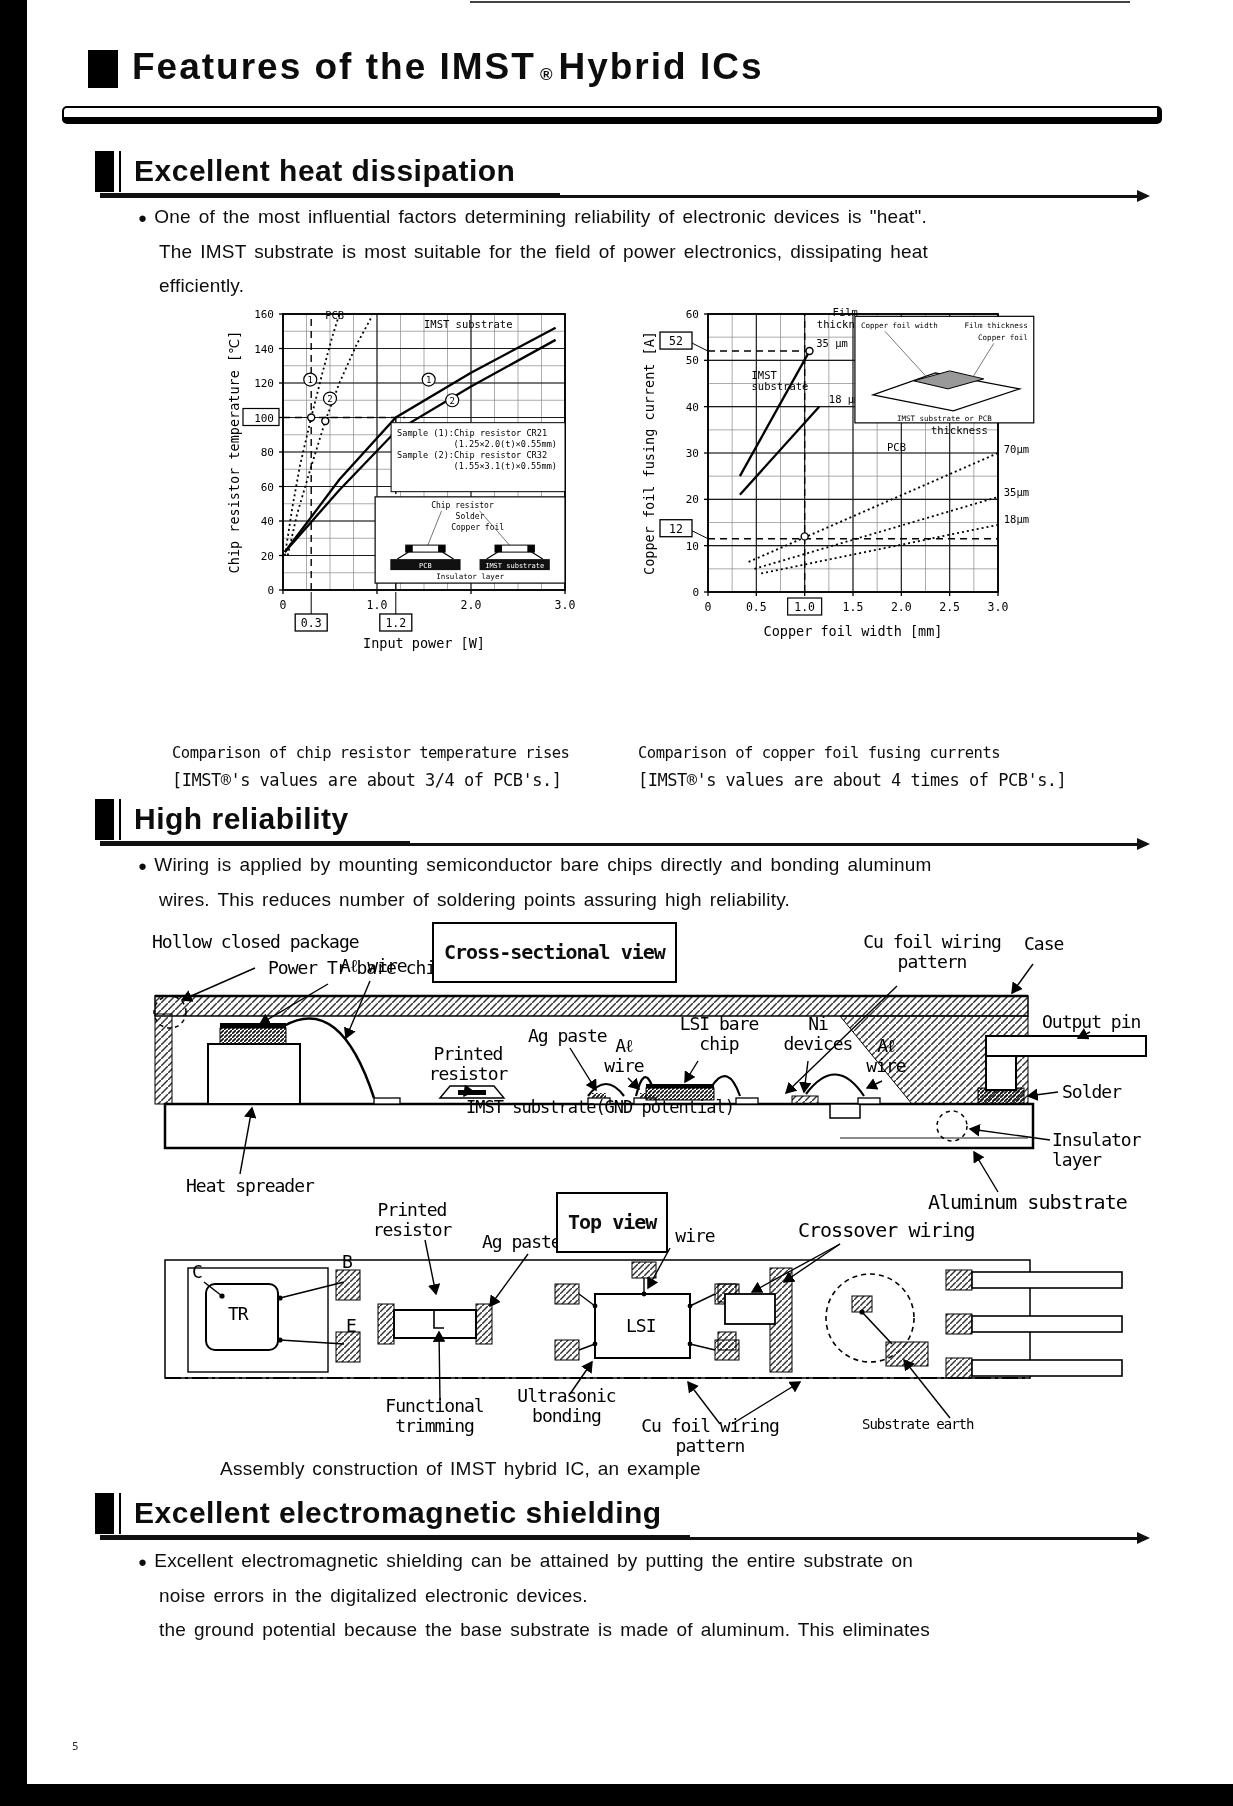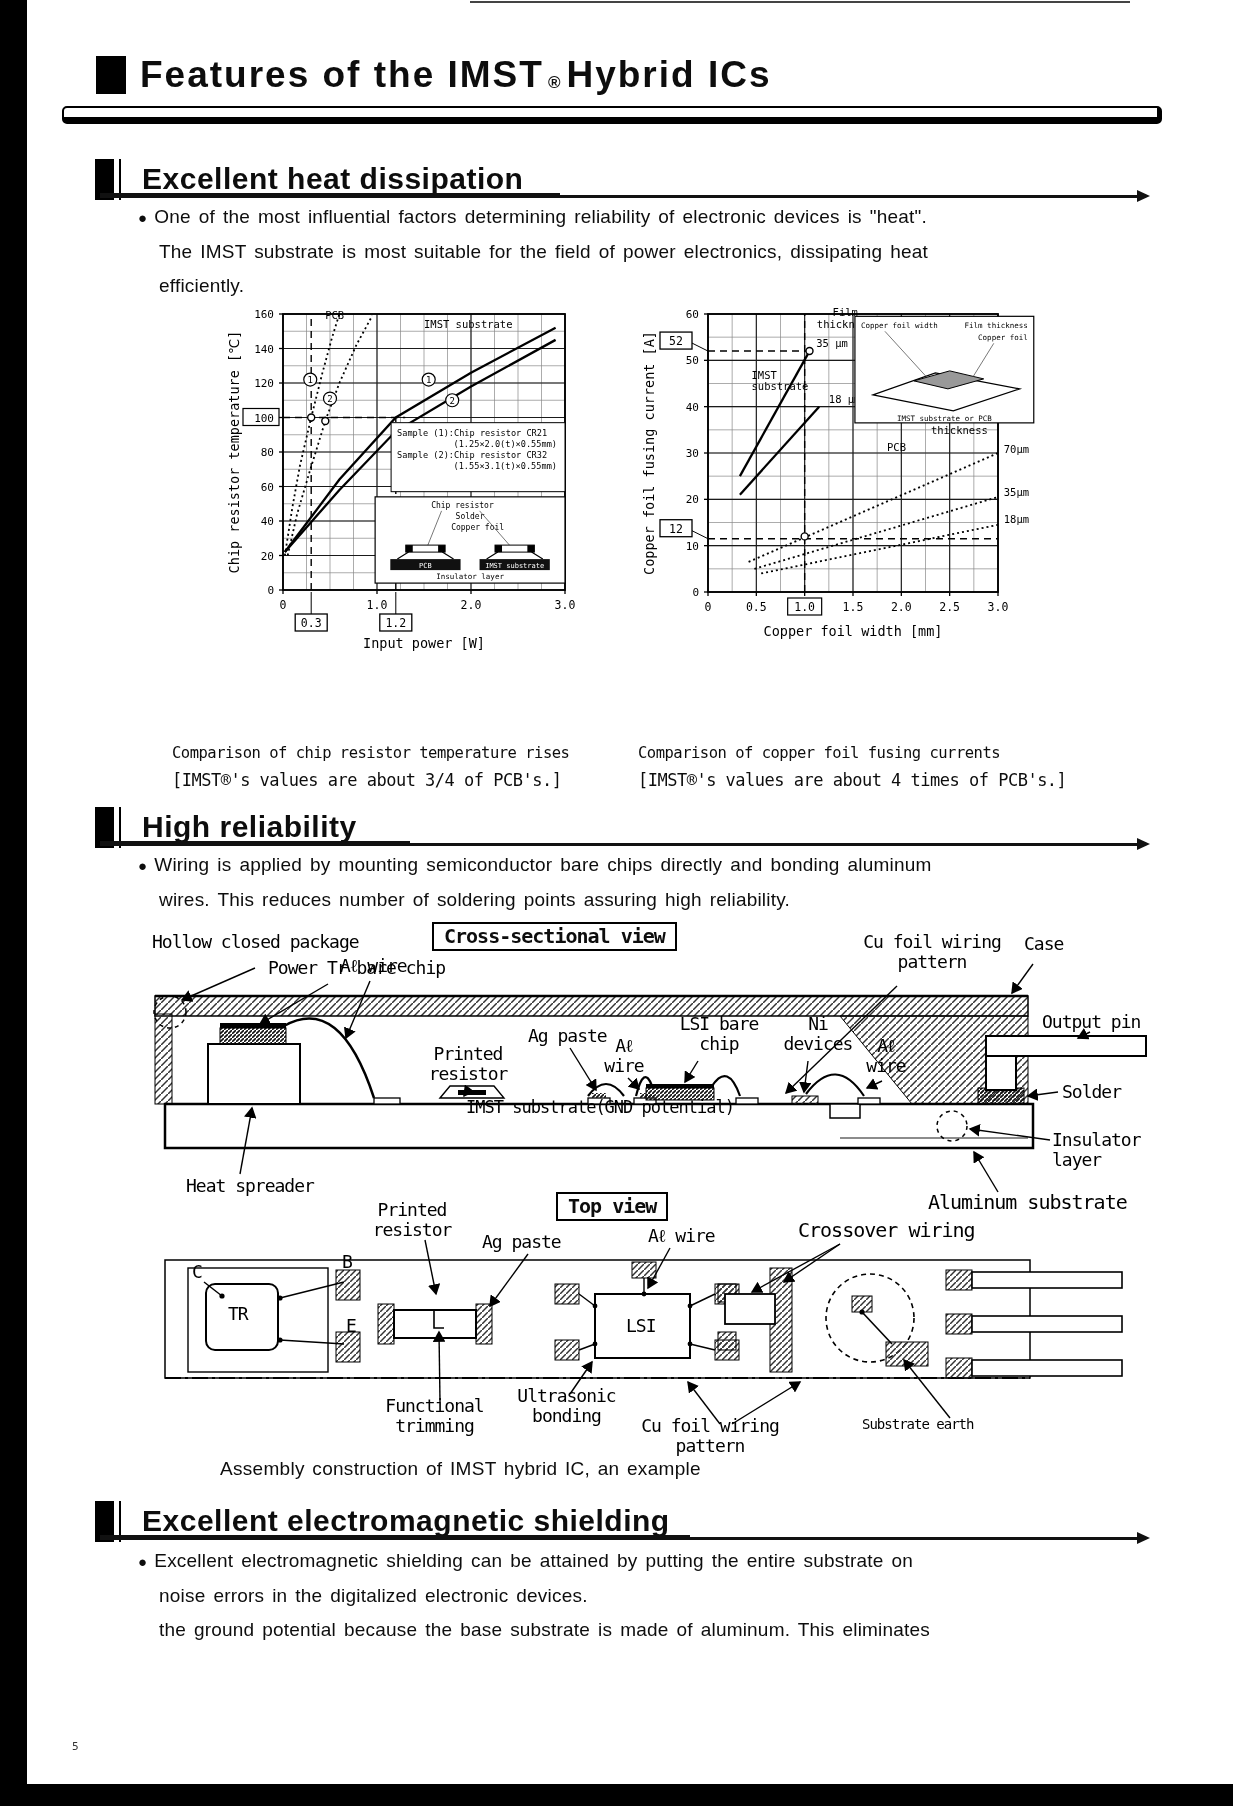--- a/index.html
+++ b/index.html
@@ -1,42 +1,42 @@
 <!DOCTYPE html>
 <html><head>
 <meta charset="utf-8">
 <style>
   html,body{margin:0;padding:0;background:#e8e8e8}
   #page{position:relative;width:1233px;height:1806px;background:#fff;overflow:hidden;
         font-family:"Liberation Sans",sans-serif;color:#0d0d0d}
   .abs{position:absolute}
   .edge{background:#000}
-  h1{font:bold 37px "Liberation Sans",sans-serif;letter-spacing:2px;margin:8px;display:flex;align-items:center}
+  h1{font:bold 37px "Liberation Sans",sans-serif;letter-spacing:2px;margin:0;display:flex;align-items:flex-end}
   .tsq{display:inline-block;width:30px;height:38px;background:#000;margin-right:14px}
   .reg{font-size:17px;align-self:flex-end;padding:0 4px 3px 4px}
   .bar3d{position:absolute;height:9px;background:#fff;border:2px solid #000;
          border-bottom:7px solid #000;border-right:5px solid #000;border-radius:5px}
   .sec{position:absolute;display:flex;align-items:center}
   .secbar{width:19px;height:41px;background:#000}
   .secline{width:2px;height:41px;background:#000;margin-left:5px;margin-right:9px}
-  .sec h2{font:bold 30px "Liberation Sans",sans-serif;letter-spacing:0.5px;margin:12px;white-space:nowrap}
+  .sec h2{font:bold 30px "Liberation Sans",sans-serif;letter-spacing:0.5px;margin:4px;white-space:nowrap}
   .thickline{position:absolute;height:5px;background:#111}
   .arrowline{position:absolute;height:2.5px;background:#111}
   .arrowline:after{content:"";position:absolute;right:-12px;top:-5px;width:0;height:0;
       border-left:13px solid #111;border-top:6px solid transparent;border-bottom:6px solid transparent}
   .para{position:absolute;font:19px/34px "Liberation Sans",sans-serif;letter-spacing:0.2px;word-spacing:2.5px}
   .para .bullet{font-size:15px;margin-right:7px}
   .para .ind{padding-left:21px;display:block}
   .cap{position:absolute;text-align:left;font:15.5px/27px "DejaVu Sans Mono",monospace;letter-spacing:-0.5px}
   .cap .l2{font-size:17px}
   .dl{position:absolute;font:18px/20px "DejaVu Sans Mono",monospace;letter-spacing:-1px;
       color:#000;white-space:pre-line;text-align:center}
   .dl.lft{text-align:left}
   .vbox{position:absolute;font:bold 20px/25px "DejaVu Sans Mono",monospace;letter-spacing:-1px;
-        border:2px solid #000;padding:0 10px;background:#fff;z-index:3}
+        border:2px solid #000;padding:16px 10px;background:#fff;z-index:3}
   .subcap{position:absolute;font:19px "Liberation Sans",sans-serif;letter-spacing:0.3px;word-spacing:2px;}
   svg{overflow:visible}
 </style>
 </head>
 <body>
 
 <div id="page">
 
   <div class="abs edge" style="left:0;top:0;width:27px;height:1806px"></div>
   <div class="abs edge" style="left:27px;top:1784px;width:1206px;height:22px"></div>

